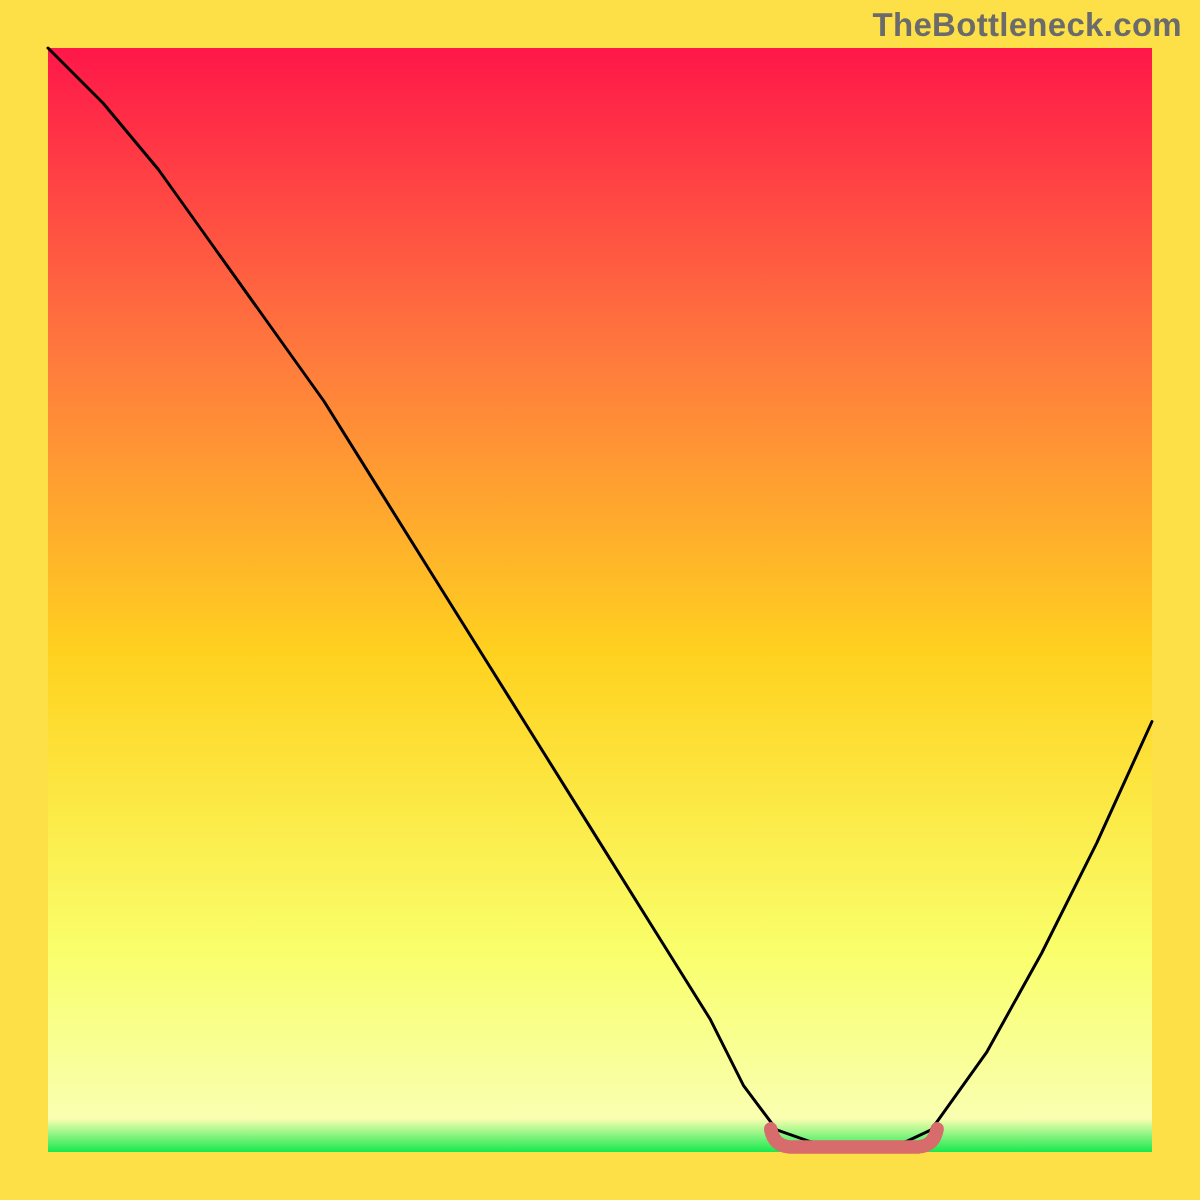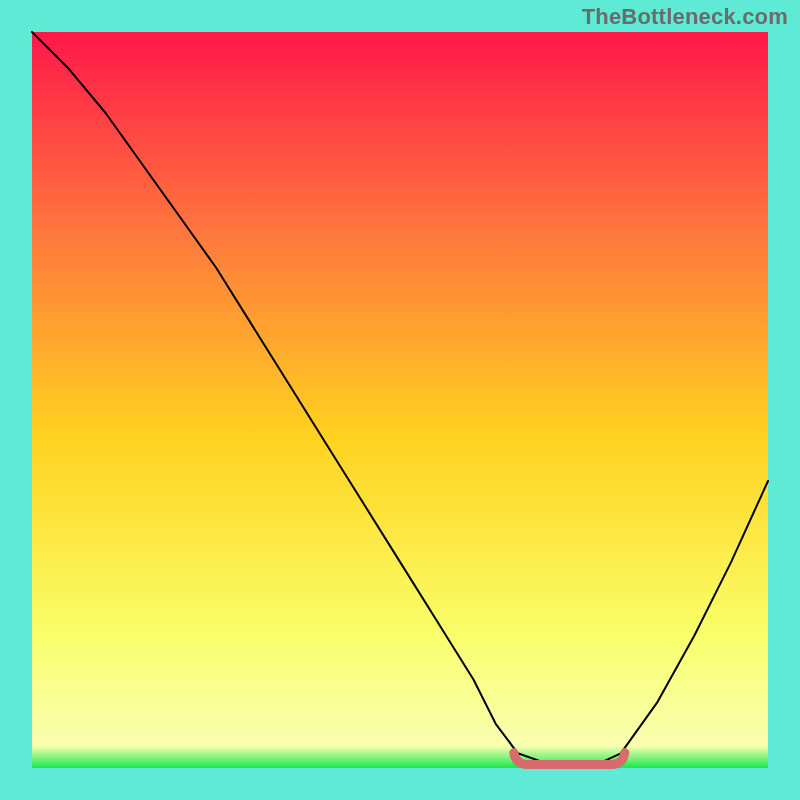--- a/index.html
+++ b/index.html
@@ -7,21 +7,21 @@
     padding: 0;
     width: 800px;
     height: 800px;
     background: #000;
     overflow: hidden;
   }
   .wrapper {
     position: relative;
     width: 800px;
     height: 800px;
-    background: #5eead4;
+    background: #fde047;
     text-align: right;
   }
   .watermark {
     position: absolute;
     top: 4px;
     right: 12px;
     font-family: Arial, Helvetica, sans-serif;
     font-size: 22px;
     font-weight: 600;
     color: #6b6b6b;

